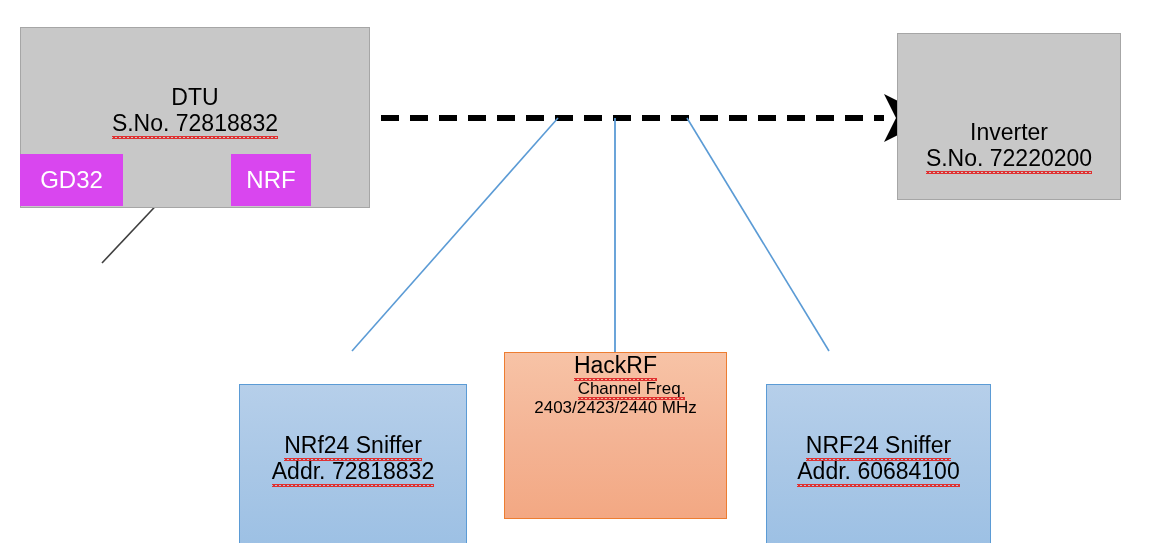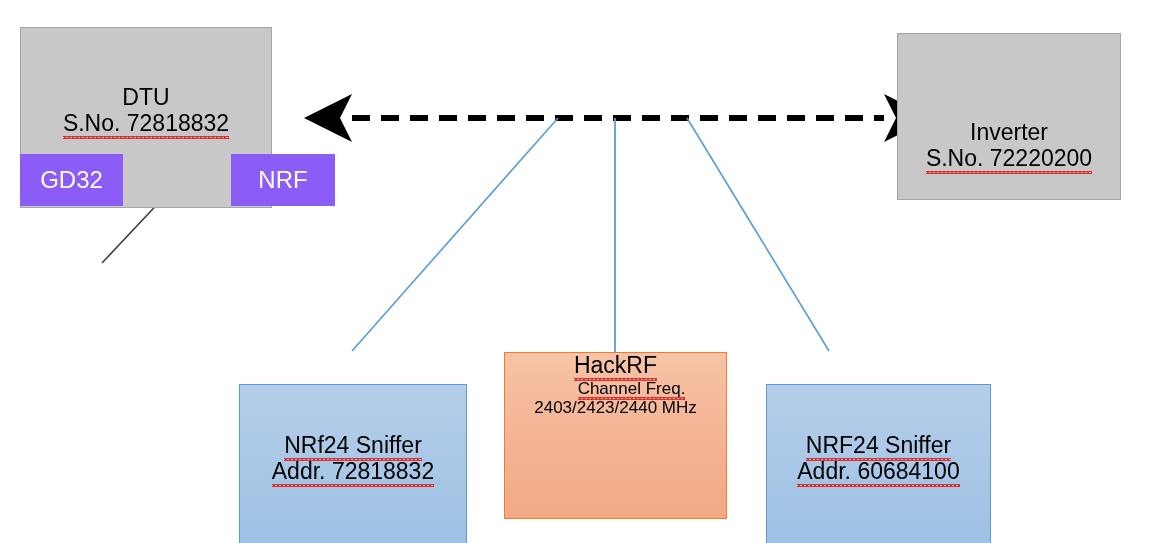--- a/index.html
+++ b/index.html
@@ -38,53 +38,53 @@
   }
 
   
   .grey-block {
     background: #c8c8c8;
     border: 1px solid #a6a6a6;
   }
   #dtu-block {
     left: 20px;
     top: 27px;
-    width: 252px;
+    width: 350px;
     height: 181px;
     justify-content: flex-start;
     padding-top: 57px;
   }
   #inverter-block {
     left: 897px;
     top: 33px;
     width: 224px;
     height: 167px;
     justify-content: center;
     padding-top: 59px;
   }
   .block-line-1 { font-size: 23px; }
   .block-line-2 { font-size: 23px; }
 
   
   .chip {
-    background: #8b5cf6;
+    background: #d946ef;
     color: #ffffff;
     font-size: 24px;
     border: 0;
   }
   #gd32-chip {
     left: 20px;
     top: 154px;
     width: 103px;
     height: 52px;
   }
   #nrf-chip {
     left: 231px;
     top: 154px;
-    width: 104px;
+    width: 80px;
     height: 52px;
   }
 
   
   #logic-block {
     left: 20px;
     top: 263px;
     width: 165px;
     height: 70px;
     background: linear-gradient(180deg, #b0d39a 0%, #a8cf91 45%, #a2cb8a 100%);

